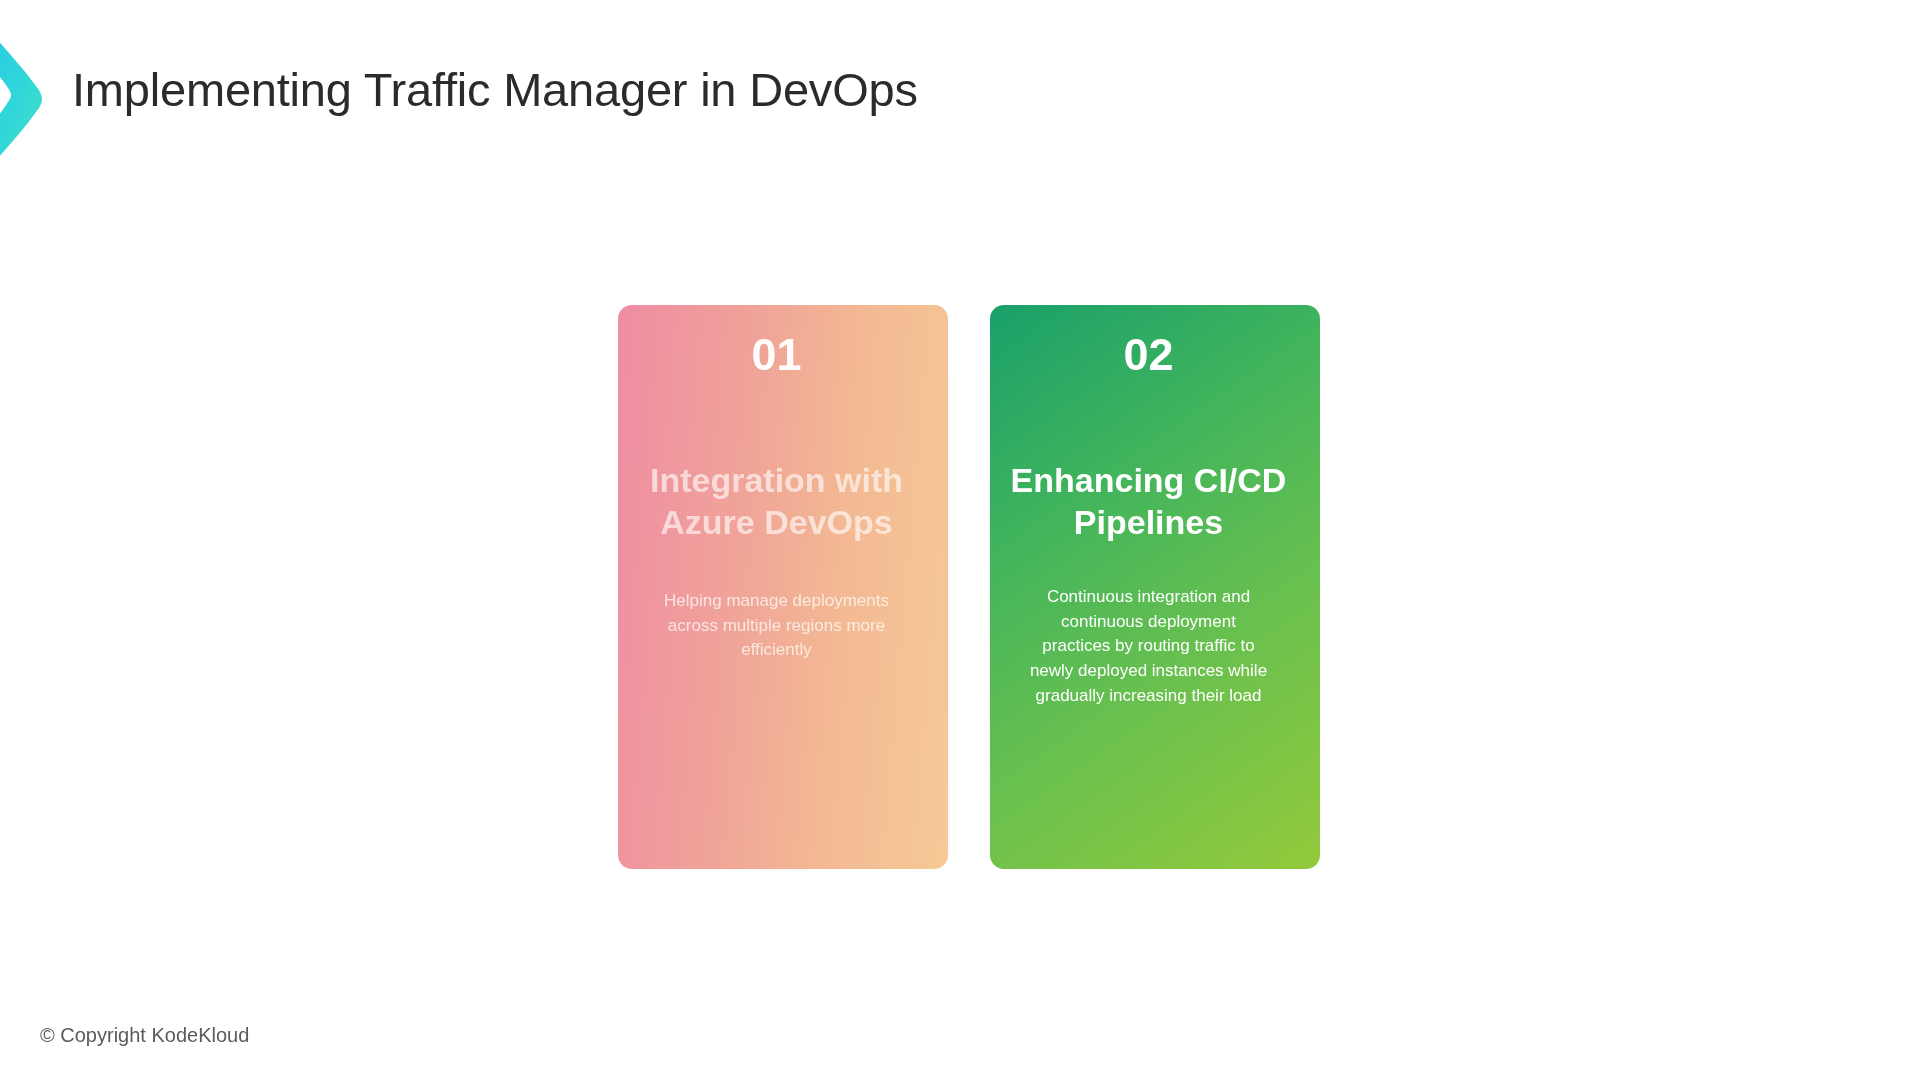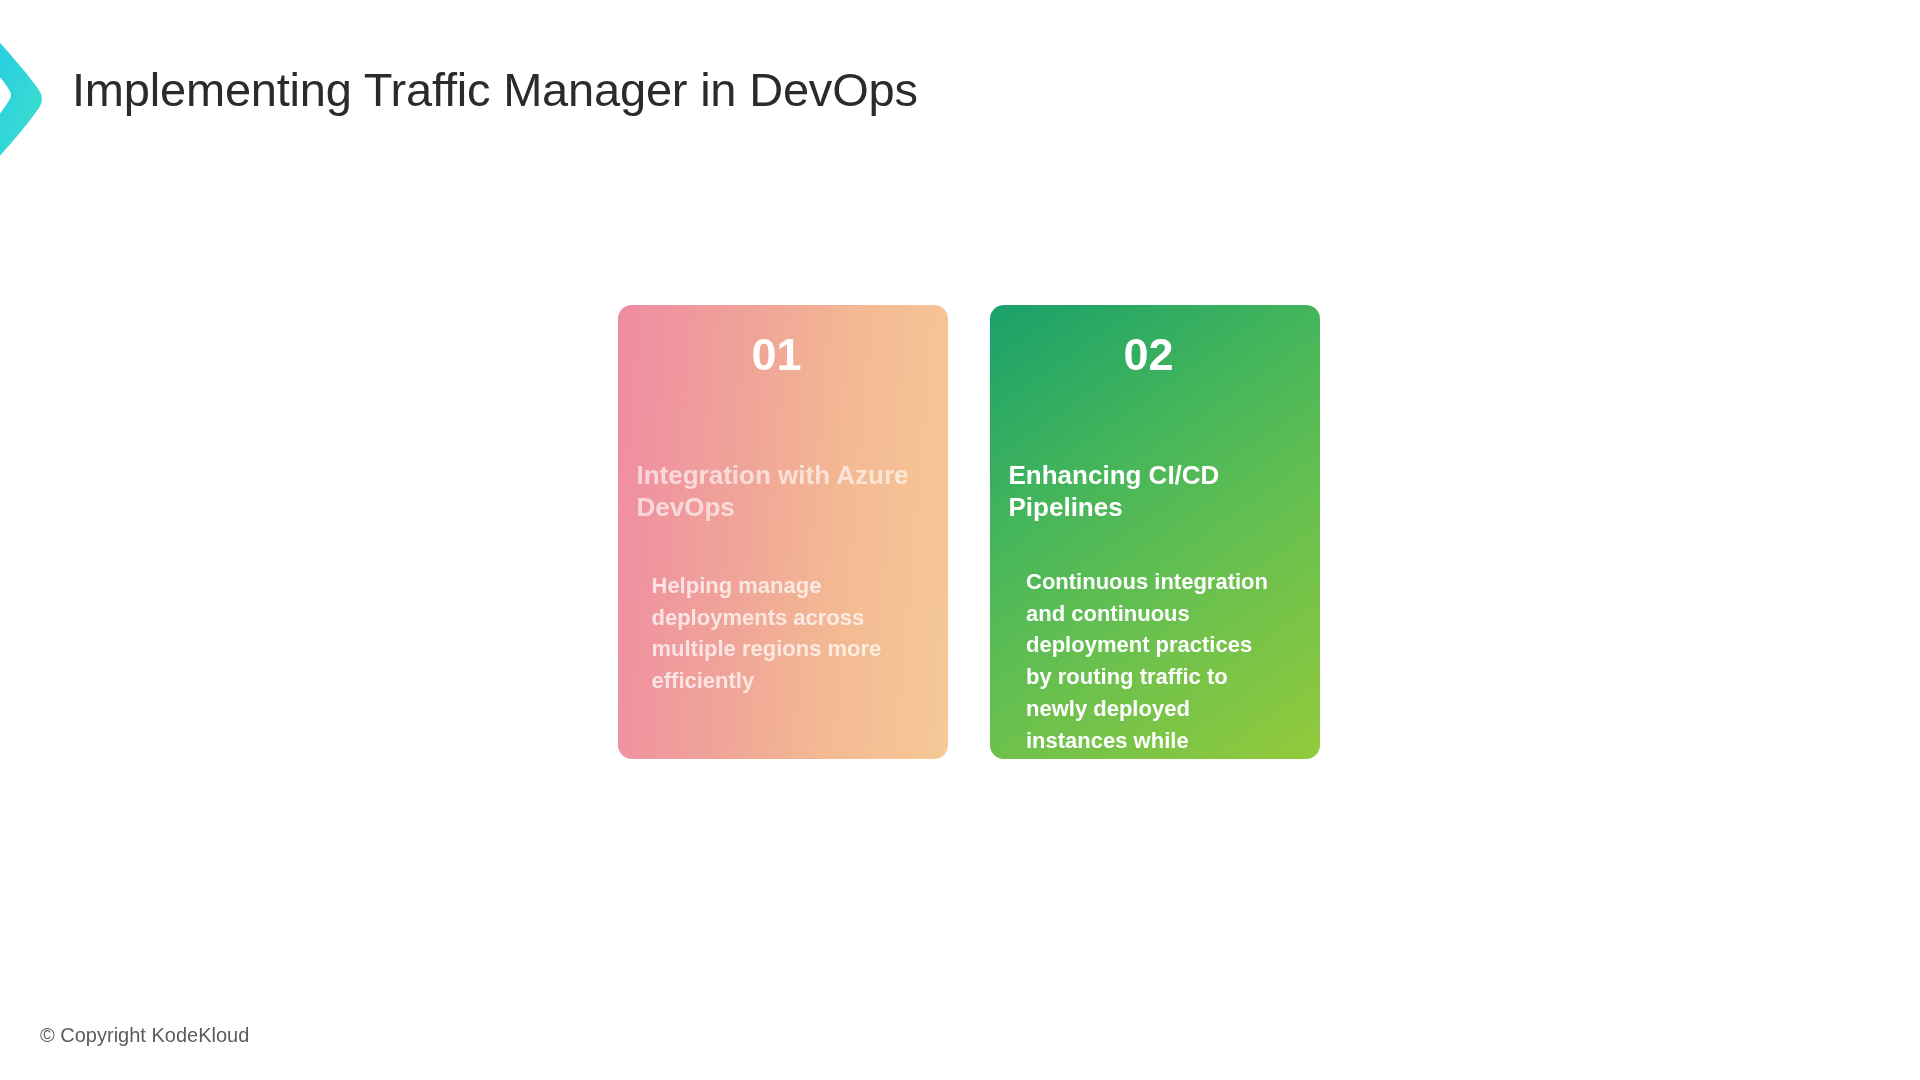--- a/index.html
+++ b/index.html
@@ -46,27 +46,27 @@
     left: 618px;
     top: 305px;
     display: flex;
     flex-direction: row;
     align-items: flex-start;
     gap: 42px;
   }
 
   .card {
     width: 330px;
-    height: 454px;
+    height: 564px;
     border-radius: 14px;
     padding: 26px 24px 22px 11px;
     display: flex;
     flex-direction: column;
     align-items: center;
-    text-align: left;
+    text-align: center;
     position: relative;
     overflow: hidden;
   }
 
   .card-pink {
     background: linear-gradient(95deg, #ef8ca3 0%, #f0a498 38%, #f3b993 66%, #f6c996 100%);
   }
 
   .card-green {
     background: linear-gradient(145deg, #19a06a 0%, #41b45c 32%, #68c04f 62%, #93ca3b 100%);
@@ -76,33 +76,33 @@
     font-size: 45px;
     font-weight: 700;
     line-height: 1.05;
     color: #ffffff;
     margin-bottom: 0;
   }
 
   .card-pink .card-number { color: rgba(255,255,255,0.97); }
 
   .card-title {
-    font-size: 26px;
+    font-size: 34px;
     font-weight: 700;
     line-height: 1.22;
     color: #ffffff;
     margin-top: 82px;
     max-width: 280px;
   }
 
   .card-pink .card-title { color: rgba(255,255,255,0.62); }
 
   .card-body {
-    font-size: 22px;
-    font-weight: 700;
+    font-size: 17px;
+    font-weight: 400;
     line-height: 1.45;
     color: #ffffff;
     margin-top: 46px;
     max-width: 250px;
   }
 
   .card-pink .card-body { color: rgba(255,255,255,0.72); }
 
   .card-green .card-body { margin-top: 42px; max-width: 245px; }
 

